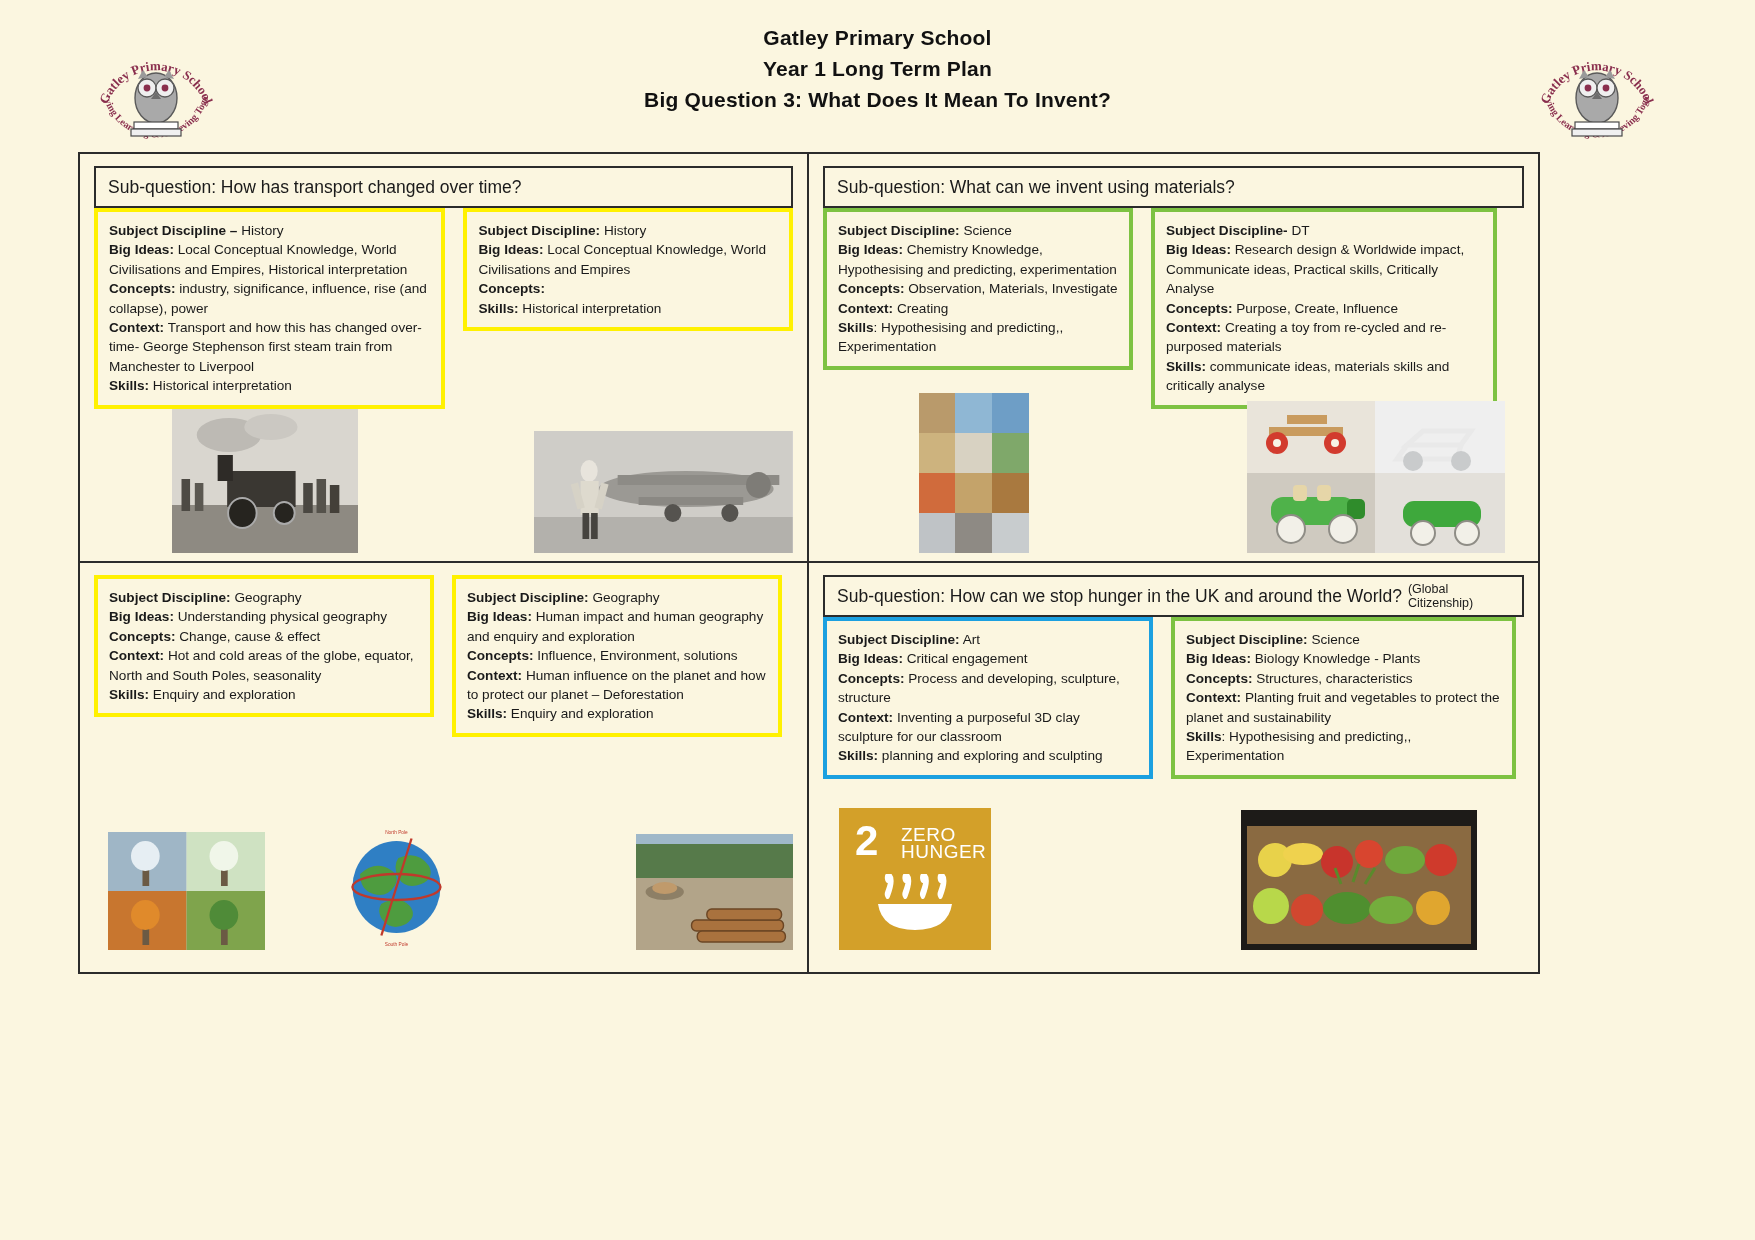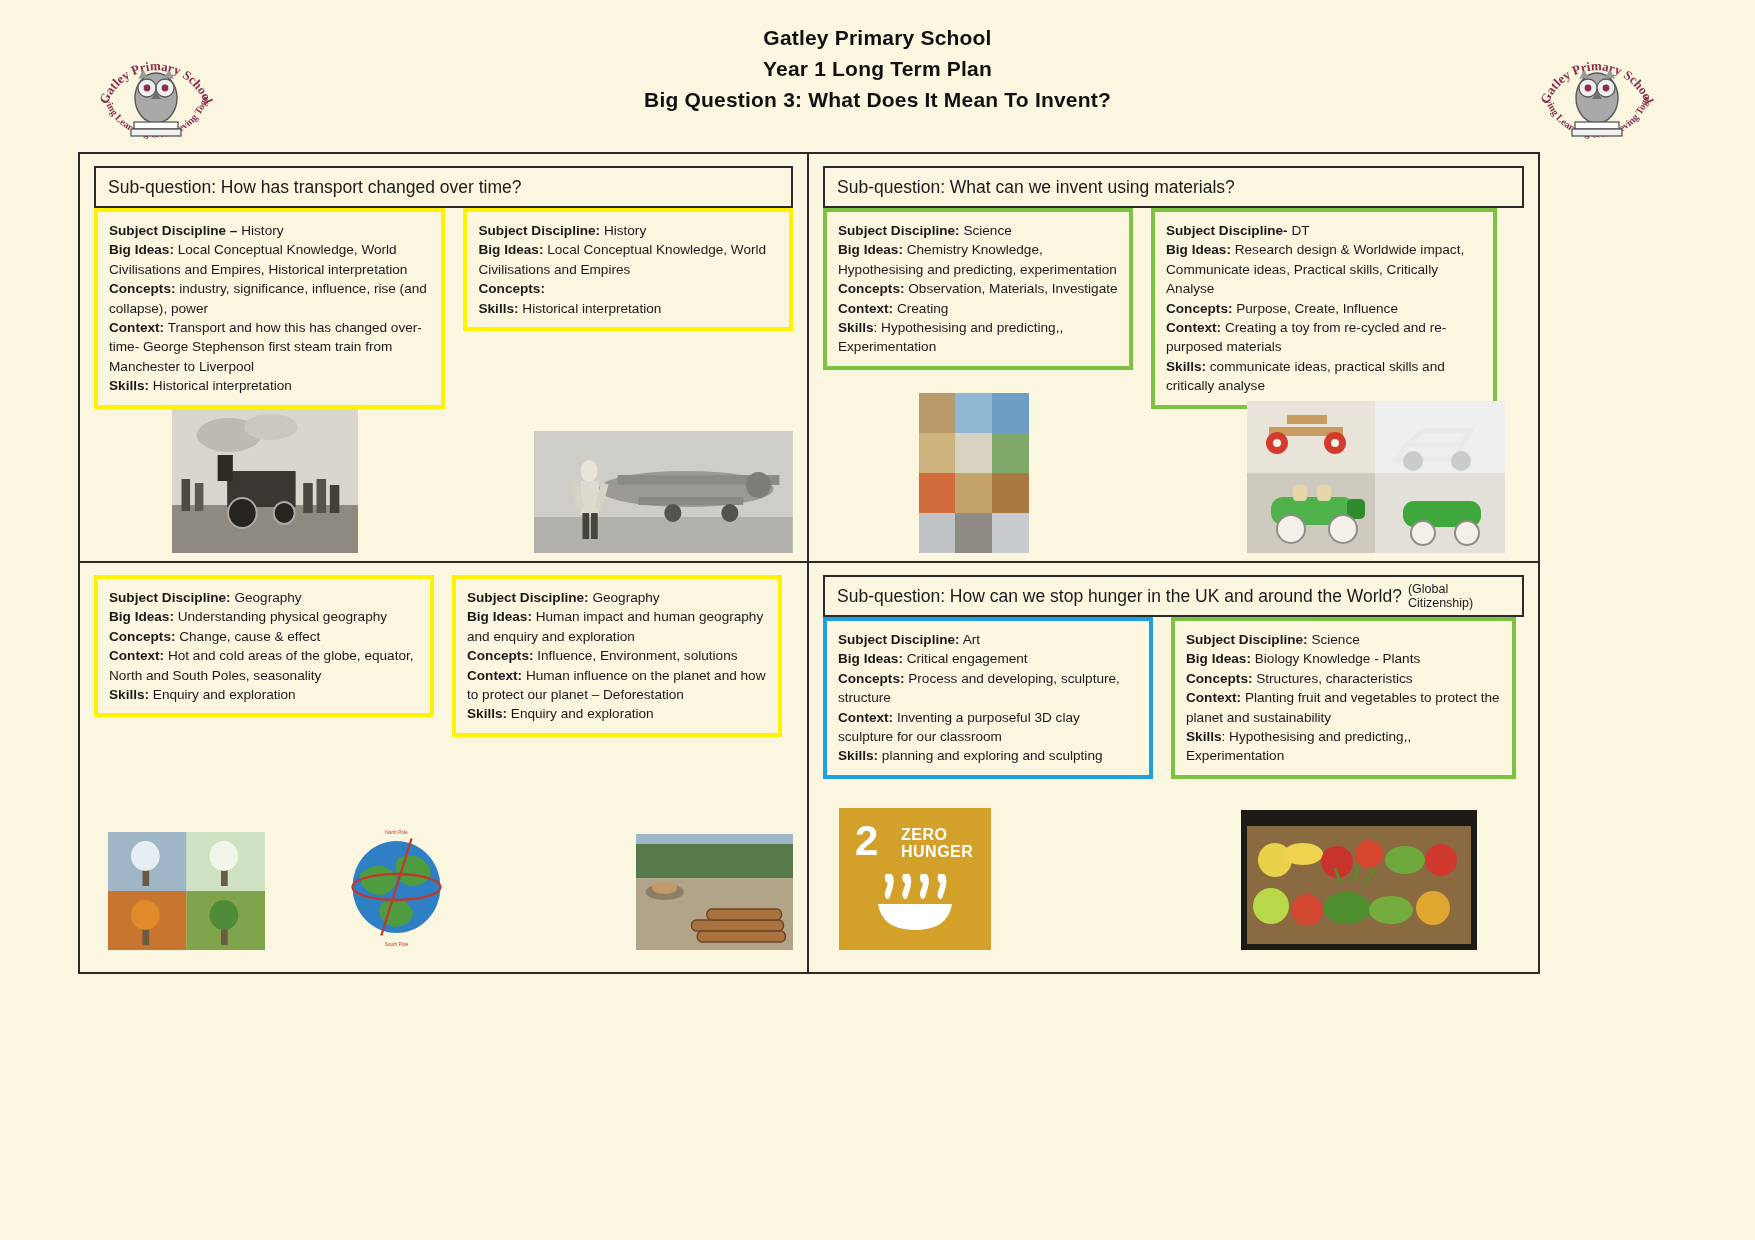--- a/index.html
+++ b/index.html
@@ -149,22 +149,22 @@
     left: 16px; top: 12px;
     font-size: 42px;
     font-weight: bold;
     color: #ffffff;
     line-height: 42px;
   }
   .sdg-words {
     position: absolute;
     left: 62px; top: 18px;
     color: #ffffff;
-    font-size: 16px;
-    font-weight: bold;
+    font-size: 19px;
+    font-weight: normal;
     line-height: 17px;
     letter-spacing: 0.5px;
   }
   .sdg-bowl {
     position: absolute;
     left: 0; right: 0; bottom: 14px;
     text-align: center;
   }
 </style>
 </head>
@@ -308,21 +308,21 @@
         <p><b>Big Ideas:</b><span>  Chemistry Knowledge, Hypothesising and predicting, experimentation</span></p>
         <p><b>Concepts:</b><span> Observation, Materials, Investigate</span></p>
         <p><b>Context:</b><span> Creating</span></p>
         <p><b>Skills</b><span>: Hypothesising and predicting,, Experimentation</span></p>
       </div>
       <div class="card green c2">
         <p><b>Subject Discipline-</b><span> DT</span></p>
         <p><b>Big Ideas:</b><span> Research design &amp; Worldwide impact, Communicate ideas, Practical skills, Critically Analyse</span></p>
         <p><b>Concepts:</b><span> Purpose, Create, Influence</span></p>
         <p><b>Context:</b><span> Creating a toy from re-cycled and re-purposed materials</span></p>
-        <p><b>Skills:</b><span> communicate ideas, practical skills and critically analyse</span></p>
+        <p><b>Skills:</b><span> communicate ideas, materials skills and critically analyse</span></p>
       </div>
     </div>
 
     <div class="images-row" style="justify-content:flex-start; padding-left:96px; gap:218px;">
       <div class="pic" style="width:110px;height:160px;">
         <svg viewBox="0 0 110 160" preserveAspectRatio="none" xmlns="http://www.w3.org/2000/svg">
           <rect x="0" y="0" width="36" height="40" fill="#b99a6b"></rect>
           <rect x="36" y="0" width="37" height="40" fill="#8fb7d4"></rect>
           <rect x="73" y="0" width="37" height="40" fill="#6e9ec6"></rect>
           <rect x="0" y="40" width="36" height="40" fill="#cdb37e"></rect>

